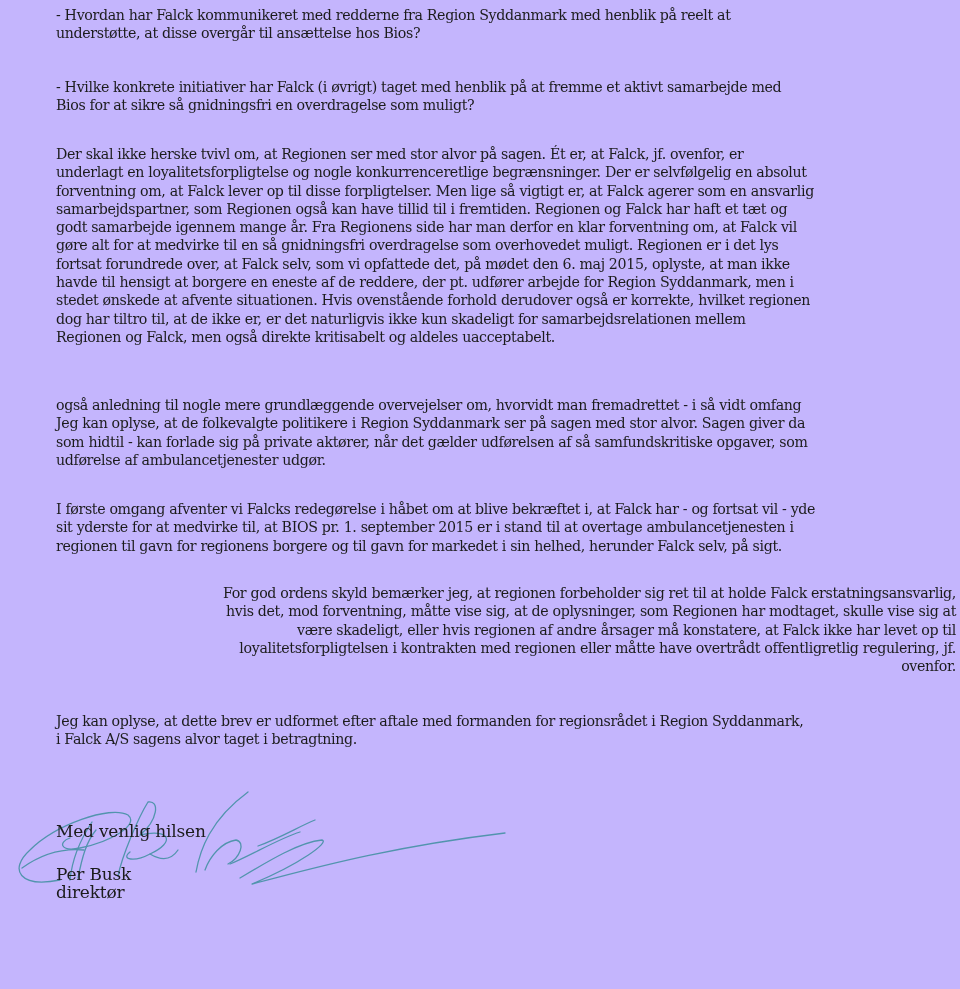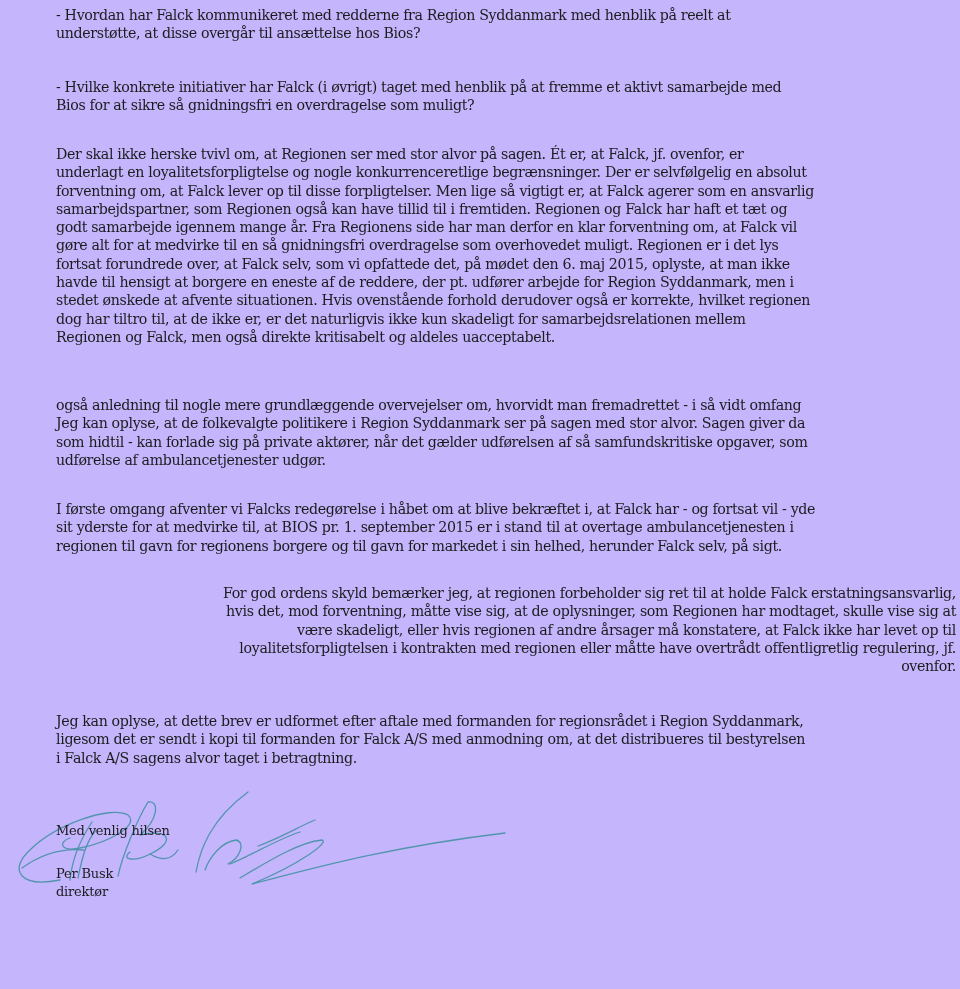--- a/index.html
+++ b/index.html
@@ -9,21 +9,21 @@
     font-family:"DejaVu Serif", "Liberation Serif", serif;
     color:#1c1c1c;
   }
   .para {
     position:absolute; left:56px; width:900px;
     font-size:14.2px; line-height:18.3px; letter-spacing:-0.35px;
     margin:0;
   }
   .line { display:block; white-space:nowrap; }
   .sig-text {
-    position:absolute; left:56px; font-size:13px; line-height:18px;
+    position:absolute; left:56px; font-size:17px; line-height:18px;
     letter-spacing:-0.2px; color:#1c1c1c; white-space:nowrap;
   }
   .signature { position:absolute; left:0; top:780px; width:520px; height:120px; }
 </style>
 </head>
 <body>
 
 <div class="page">
 
   <div class="para" style="top:6px;">
@@ -66,21 +66,20 @@
   <div class="para" style="top:584px;text-align:right;">
     <span class="line">For god ordens skyld bemærker jeg, at regionen forbeholder sig ret til at holde Falck erstatningsansvarlig,</span>
     <span class="line">hvis det, mod forventning, måtte vise sig, at de oplysninger, som Regionen har modtaget, skulle vise sig at</span>
     <span class="line">være skadeligt, eller hvis regionen af andre årsager må konstatere, at Falck ikke har levet op til</span>
     <span class="line">loyalitetsforpligtelsen i kontrakten med regionen eller måtte have overtrådt offentligretlig regulering, jf.</span>
     <span class="line">ovenfor.</span>
   </div>
 
   <div class="para" style="top:712px;">
     <span class="line">Jeg kan oplyse, at dette brev er udformet efter aftale med formanden for regionsrådet i Region Syddanmark,</span>
-    <span class="line">ligesom det er sendt i kopi til formanden for Falck A/S med anmodning om, at det distribueres til bestyrelsen</span>
     <span class="line">i Falck A/S sagens alvor taget i betragtning.</span>
   </div>
 
   <svg class="signature" viewBox="0 0 520 120" xmlns="http://www.w3.org/2000/svg" fill="none" stroke="#3f8fa0" stroke-width="1.3" stroke-linecap="round" stroke-linejoin="round" opacity="0.85">
 
     <path d="M60 100 C 20 108, 8 90, 30 70 C 55 45, 110 25, 128 35 C 140 45, 110 62, 80 68 C 60 72, 58 62, 70 58"></path>
     <path d="M70 100 C 72 80, 80 60, 92 42"></path>
     <path d="M78 98 C 82 78, 86 62, 96 50"></path>
     <path d="M22 88 C 40 75, 62 68, 84 70"></path>
 

